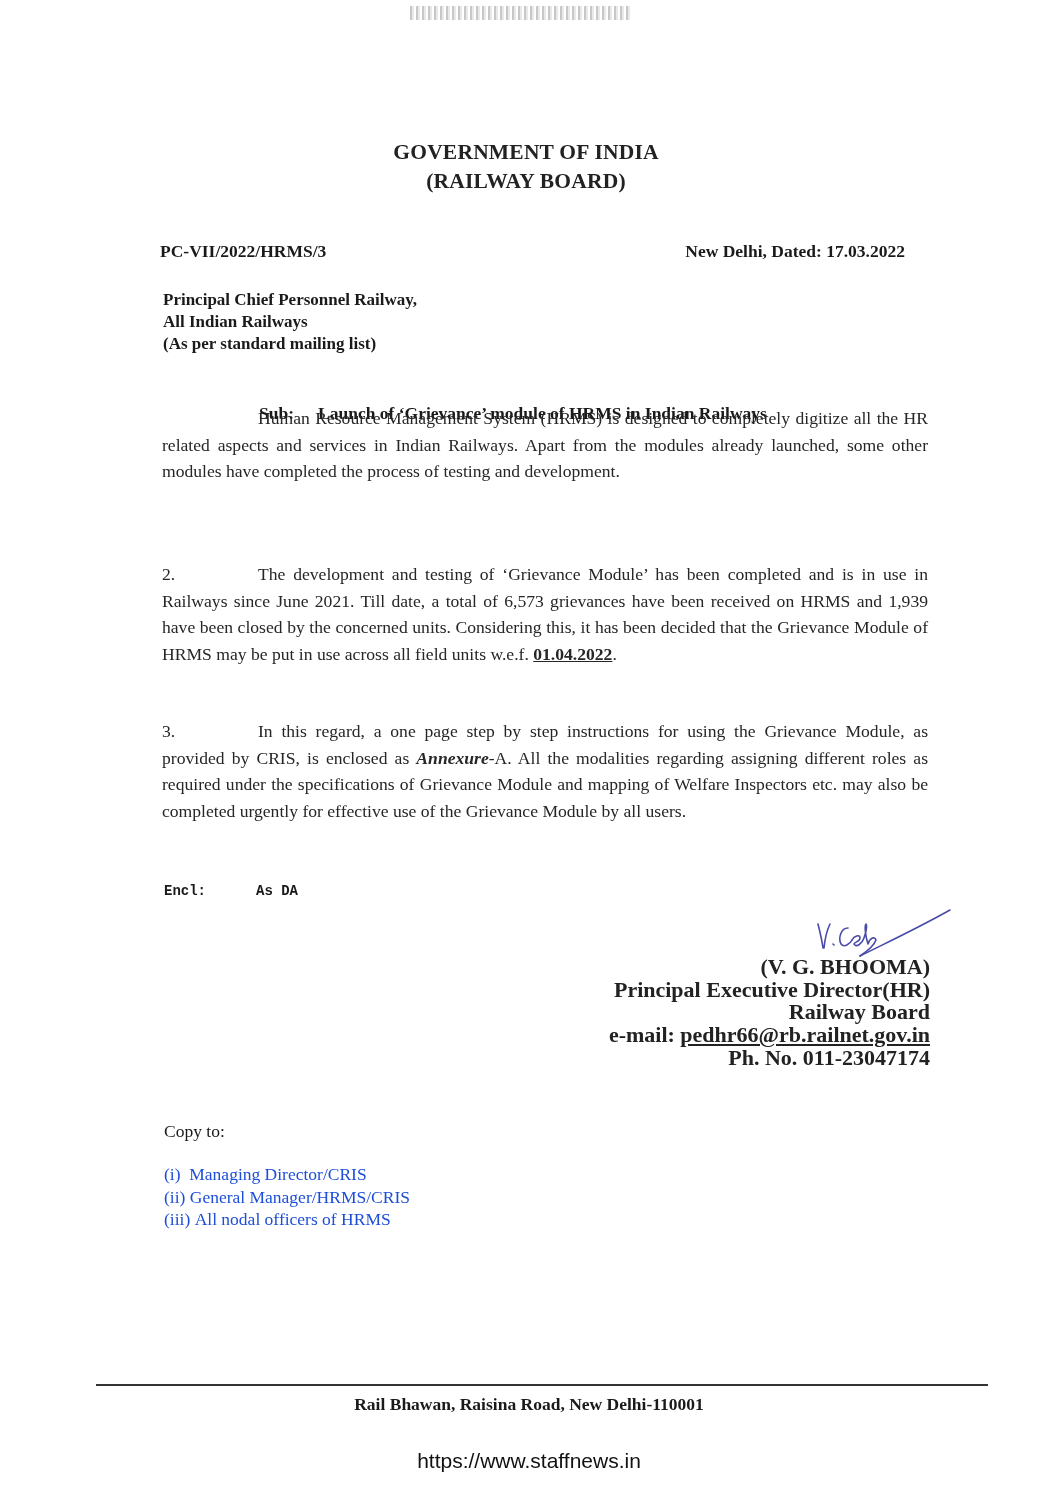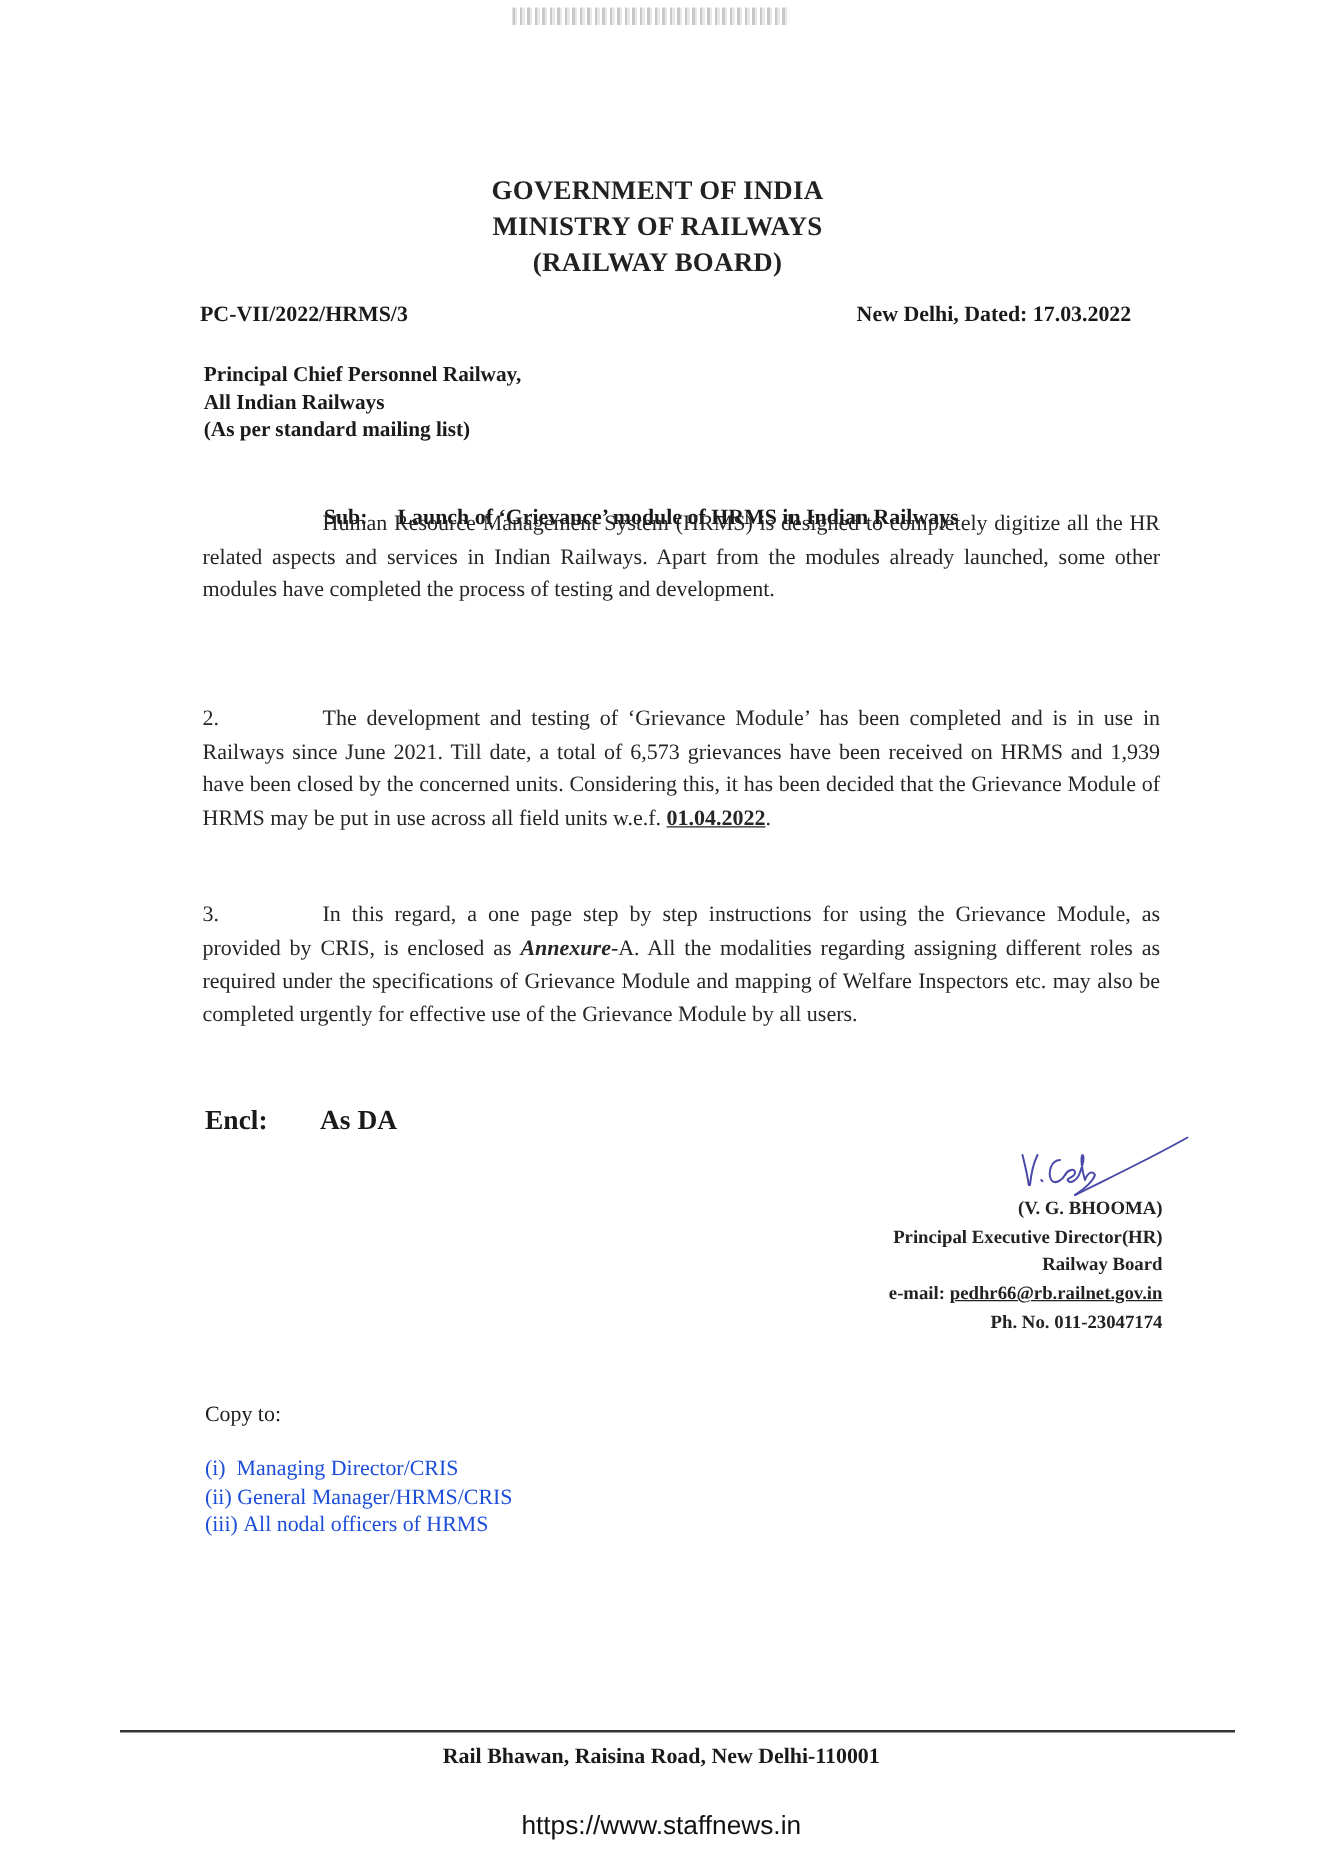--- a/index.html
+++ b/index.html
@@ -26,26 +26,26 @@
     .para {
       position: absolute; left: 162px; width: 766px; font-size: 17.6px; line-height: 26.6px;
       text-align: justify; color: #262626;
     }
     .para.p1 { top: 405px; text-indent: 96px; }
     .para.p2 { top: 561px; }
     .para.p3 { top: 718px; }
     .para .num { display: inline-block; width: 96px; }
     .underline-bold { font-weight: bold; text-decoration: underline; }
     .italic-bold { font-weight: bold; font-style: italic; }
-    .encl { position: absolute; top: 883px; left: 164px; font-size: 22px; font-weight: bold; }
+    .encl { position: absolute; top: 883px; left: 164px; font-size: 14px; font-weight: bold; font-family: Liberation Mono, monospace; }
     .encl .encl-label { display: inline-block; width: 92px; }
     .signature { position: absolute; left: 808px; top: 898px; width: 150px; height: 60px; }
     .sigblock {
       position: absolute; top: 956px; right: 128px; text-align: right;
-      font-size: 15px; font-weight: bold; line-height: 22.7px; color: #222;
+      font-size: 22px; font-weight: bold; line-height: 22.7px; color: #222;
     }
     .sigblock .email-link { text-decoration: underline; color: #222; }
     .copyto { position: absolute; top: 1121px; left: 164px; font-size: 17.5px; }
     .copylist { position: absolute; top: 1163px; left: 164px; font-size: 17.5px; line-height: 22.6px; color: #1d4ed8; }
     .copylist .roman { display: inline-block; }
     .footer-rule {
       position: absolute; top: 1384px; left: 96px; width: 892px; height: 2px; background: #333;
     }
     .footer-address { position: absolute; top: 1394px; left: 0; width: 1058px; text-align: center; font-size: 17.5px; font-weight: bold; }
     .footer-url {
@@ -53,21 +53,20 @@
       font-family: "Liberation Sans", "DejaVu Sans", sans-serif; font-size: 21px; color: #111;
     }
   </style>
 </head>
 <body>
 
 <div class="scan-noise"></div>
 
 <div class="header">
   <div>GOVERNMENT OF INDIA</div>
-  <div>MINISTRY OF RAILWAYS</div>
   <div>(RAILWAY BOARD)</div>
 </div>
 
 <div class="refline">
   <span class="ref">PC-VII/2022/HRMS/3</span>
   <span class="date">New Delhi, Dated: 17.03.2022</span>
 </div>
 
 <div class="address">
   <div>Principal Chief Personnel Railway,</div>

